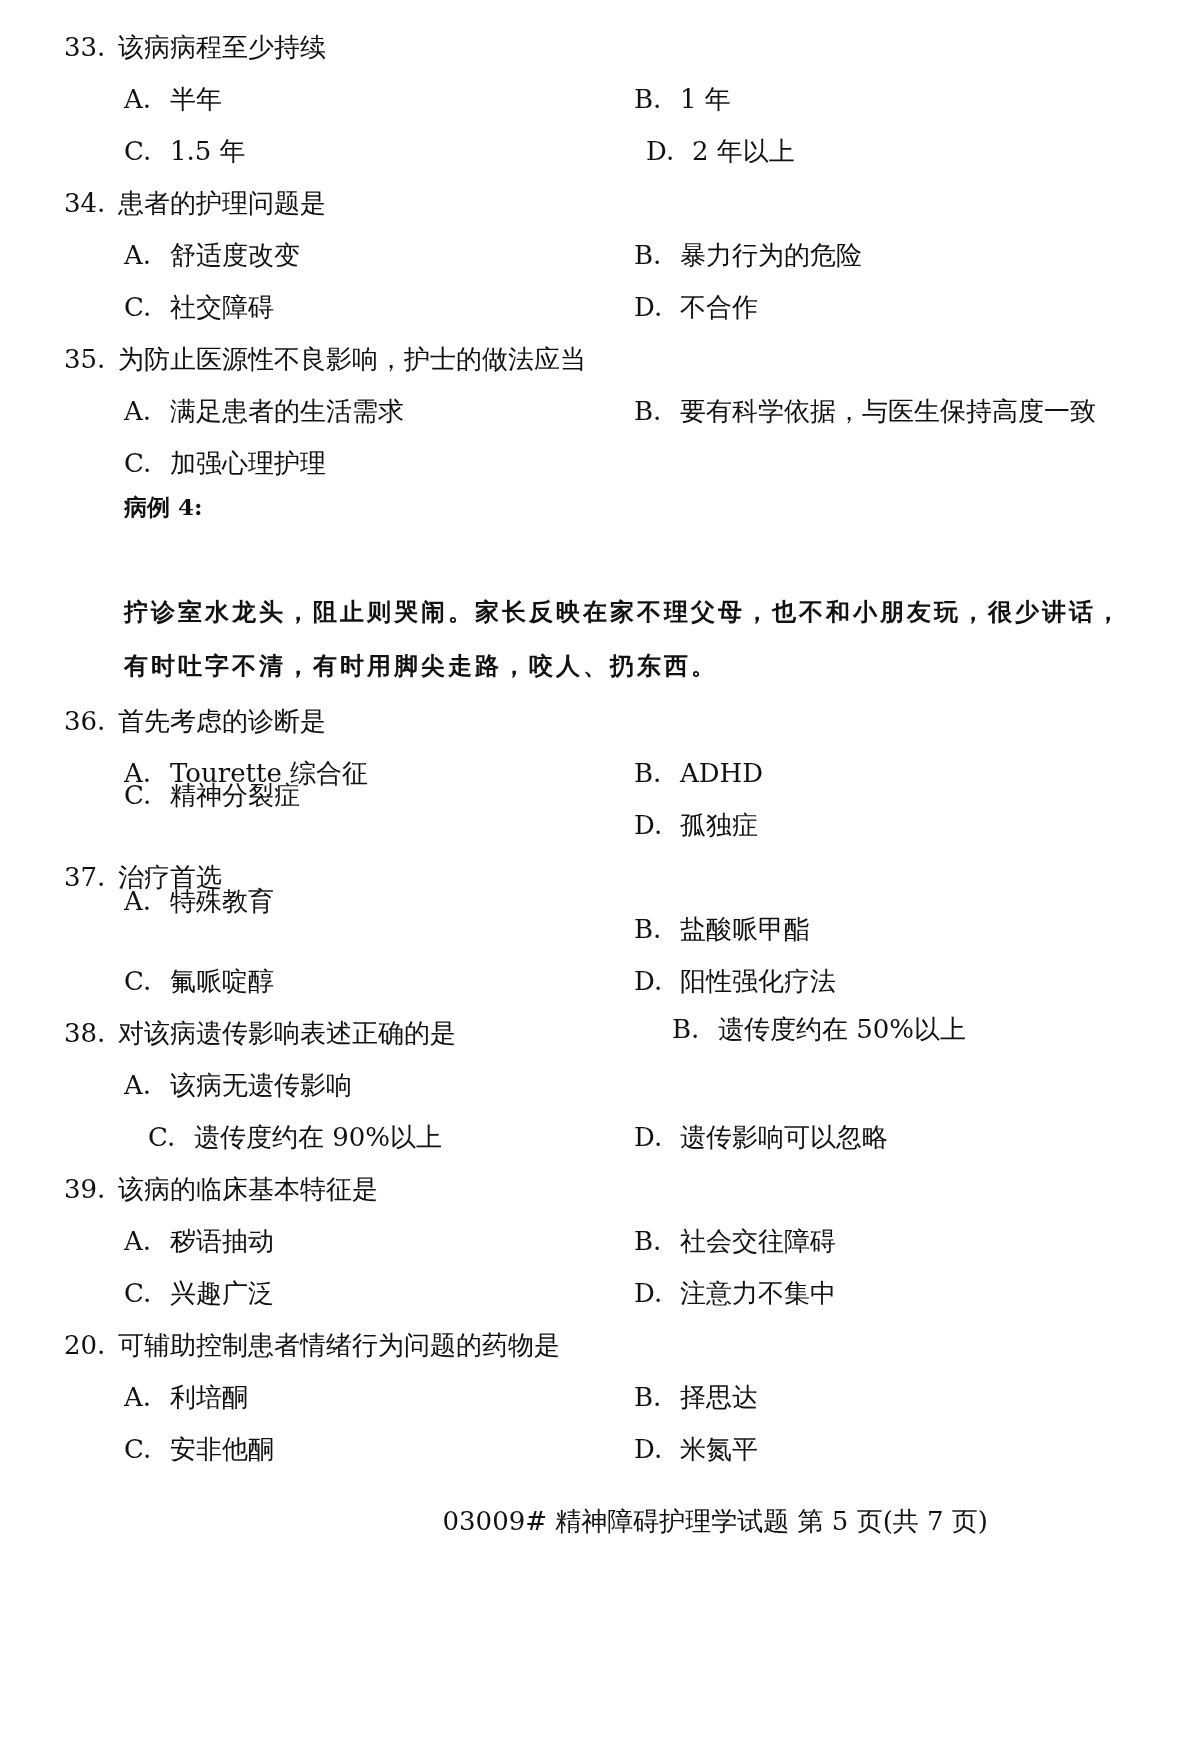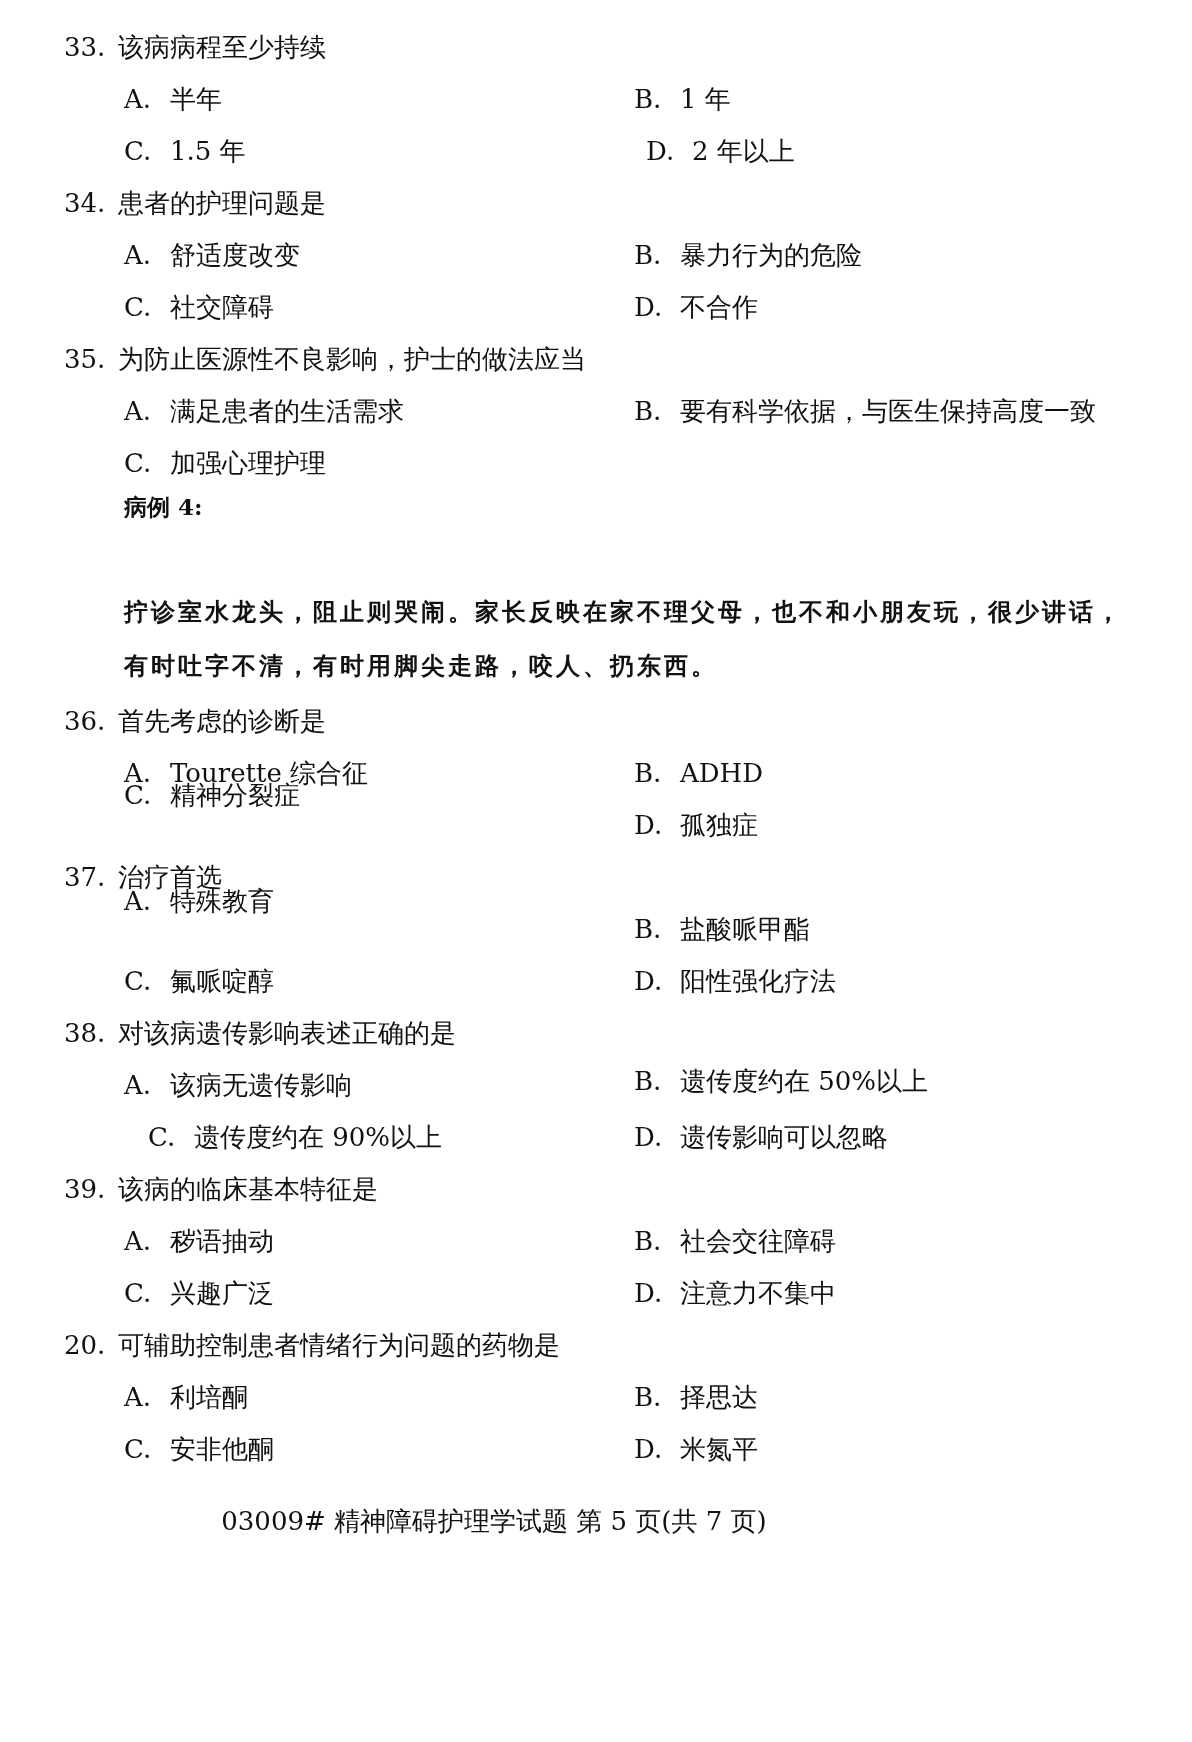--- a/index.html
+++ b/index.html
@@ -45,21 +45,21 @@
     line-height: 32px;
     font-weight: bold;
     letter-spacing: 3px;
     white-space: nowrap;
   }
   .footer {
     position: absolute;
     top: 1660px;
     left: 0;
     width: 988px;
-    text-align: center;
+    text-align: right;
     font-size: 26px;
     line-height: 34px;
   }
 </style>
 </head>
 <body>
 
 <div class="page">
 
   <div class="q-stem" style="top:30px;">
@@ -102,21 +102,21 @@
   </div>
   <div class="opt col-a" style="top:884px;"><span class="letter">A.</span><span>特殊教育</span></div>
   <div class="opt col-b" style="top:912px;"><span class="letter">B.</span><span>盐酸哌甲酯</span></div>
   <div class="opt col-a" style="top:964px;"><span class="letter">C.</span><span>氟哌啶醇</span></div>
   <div class="opt col-b" style="top:964px;"><span class="letter">D.</span><span>阳性强化疗法</span></div>
 
   <div class="q-stem" style="top:1016px;">
     <span class="q-num">38.</span><span>对该病遗传影响表述正确的是</span>
   </div>
   <div class="opt col-a" style="top:1068px;"><span class="letter">A.</span><span>该病无遗传影响</span></div>
-  <div class="opt col-b" style="top:1064px;"><span class="letter">B.</span><span>遗传度约在 50%以上</span></div>
+  <div class="opt col-b" style="top:1012px;margin-left:38px;"><span class="letter">B.</span><span>遗传度约在 50%以上</span></div>
   <div class="opt col-a" style="top:1120px;margin-left:24px;"><span class="letter">C.</span><span>遗传度约在 90%以上</span></div>
   <div class="opt col-b" style="top:1120px;"><span class="letter">D.</span><span>遗传影响可以忽略</span></div>
 
   <div class="q-stem" style="top:1172px;">
     <span class="q-num">39.</span><span>该病的临床基本特征是</span>
   </div>
   <div class="opt col-a" style="top:1224px;"><span class="letter">A.</span><span>秽语抽动</span></div>
   <div class="opt col-b" style="top:1224px;"><span class="letter">B.</span><span>社会交往障碍</span></div>
   <div class="opt col-a" style="top:1276px;"><span class="letter">C.</span><span>兴趣广泛</span></div>
   <div class="opt col-b" style="top:1276px;"><span class="letter">D.</span><span>注意力不集中</span></div>

